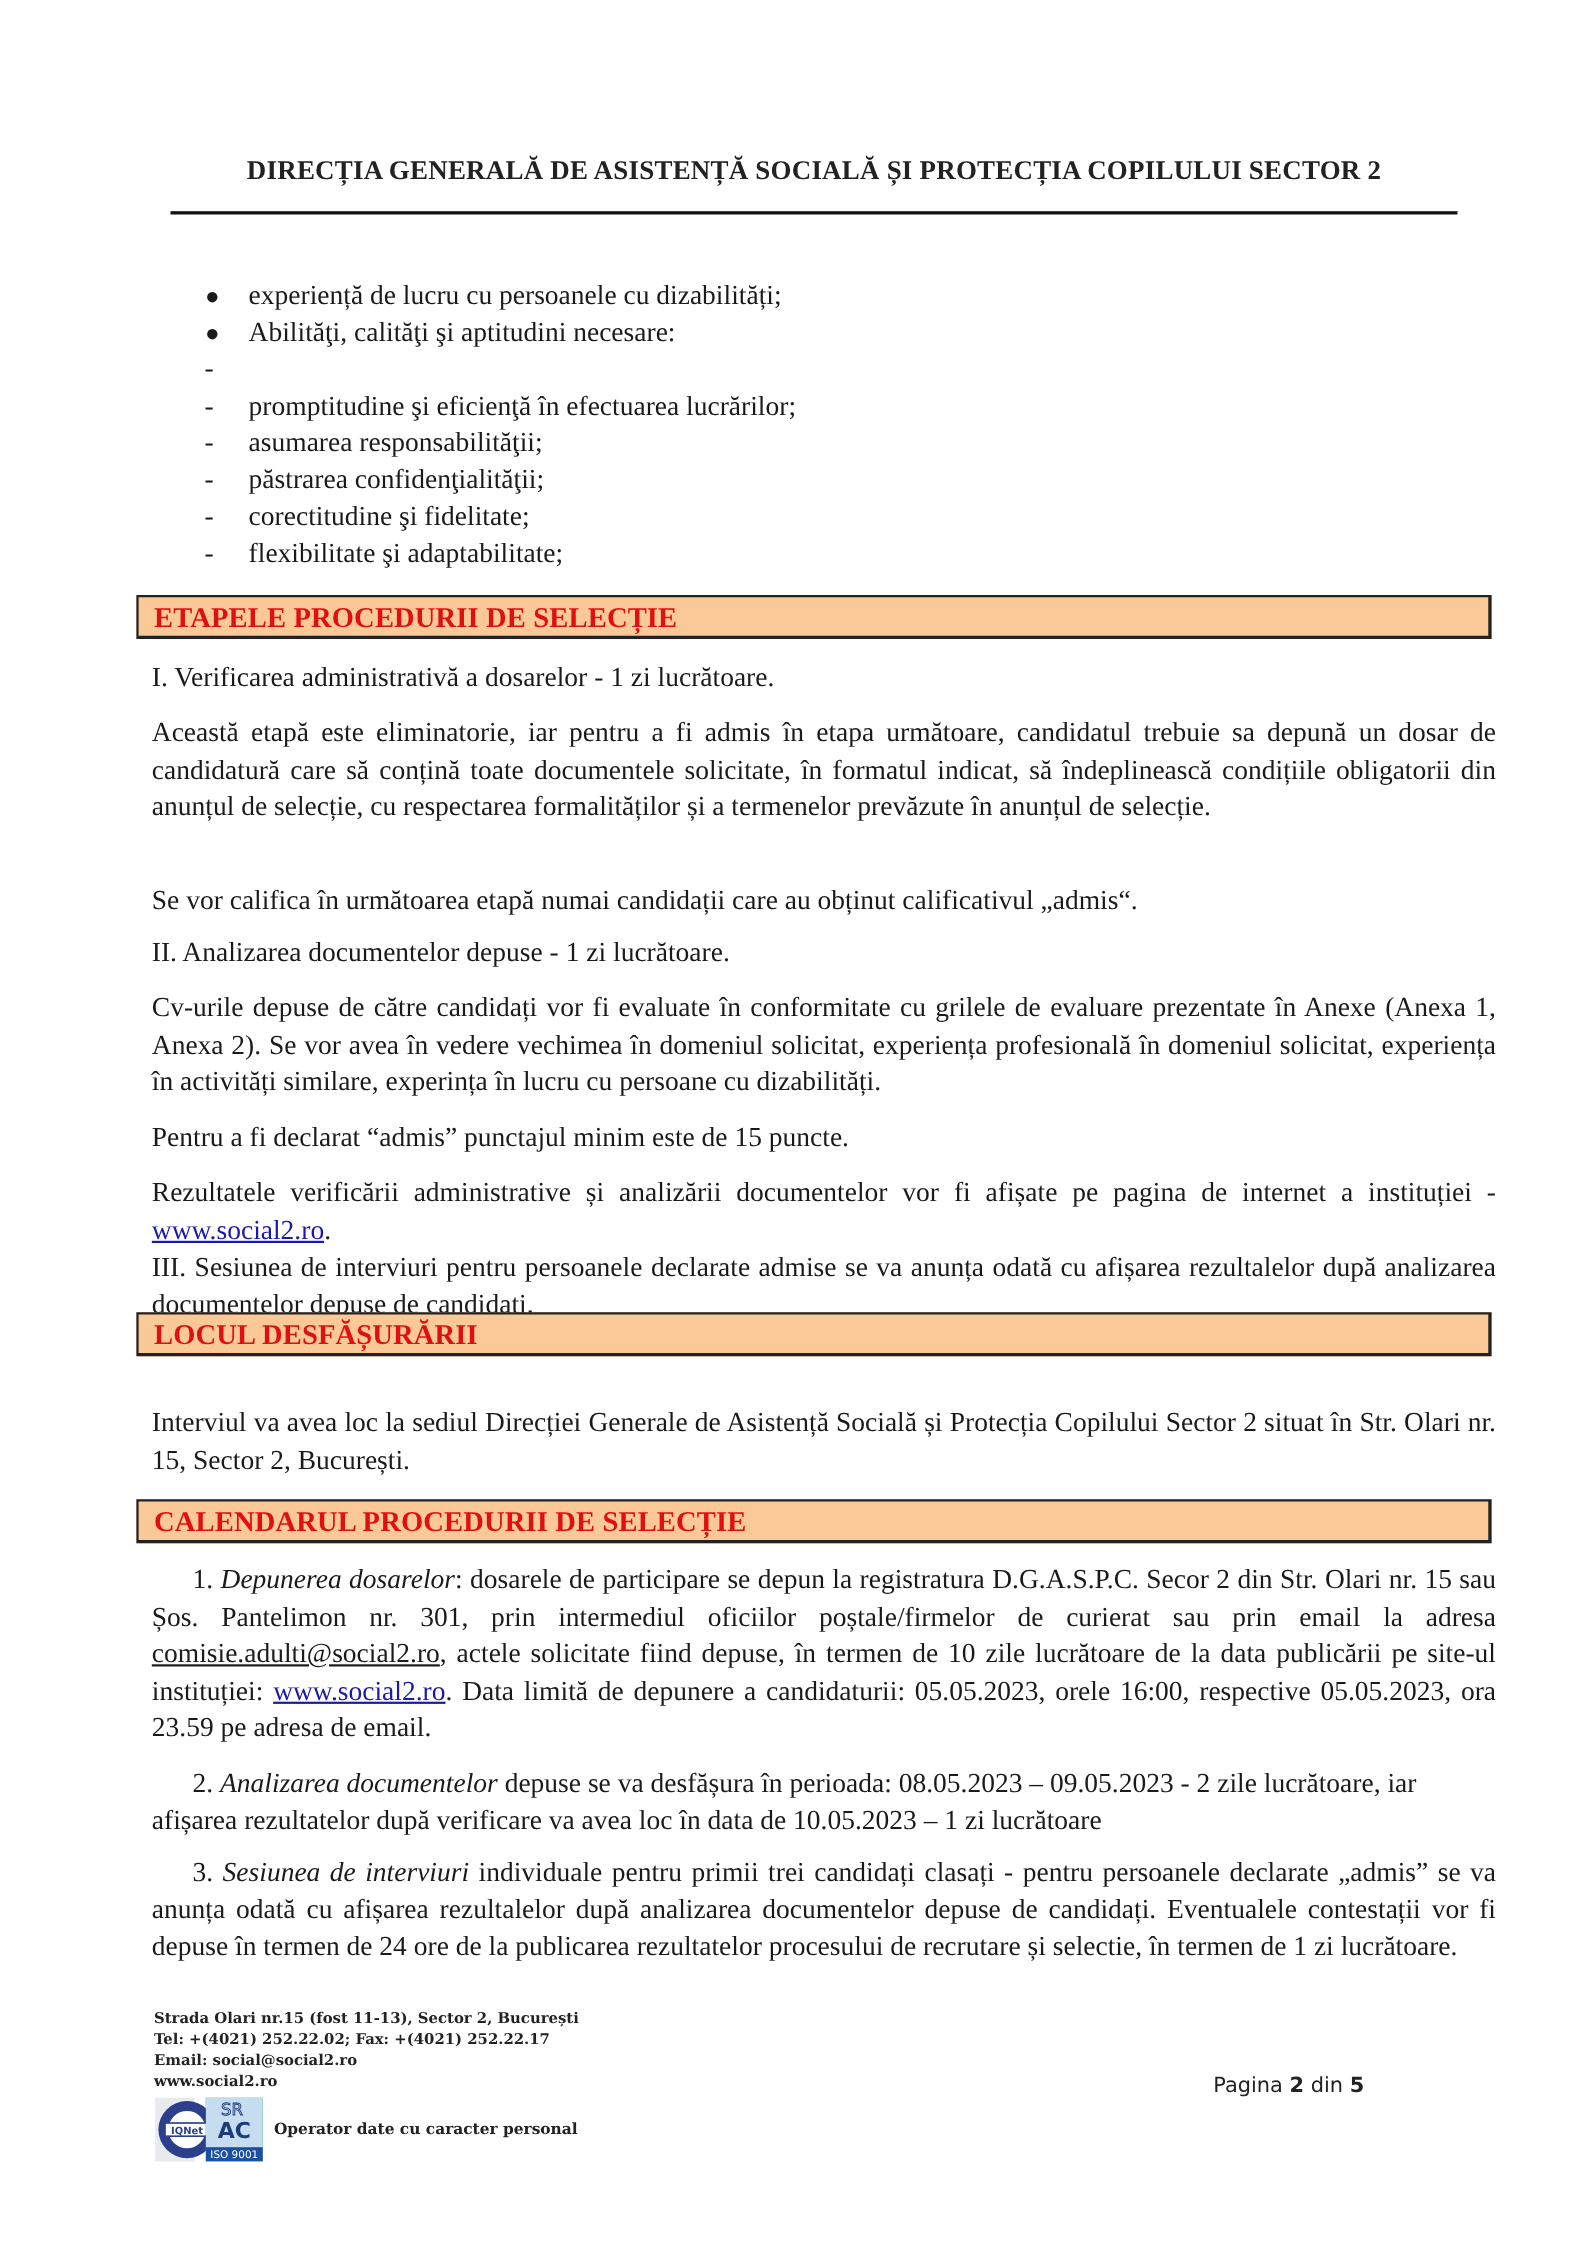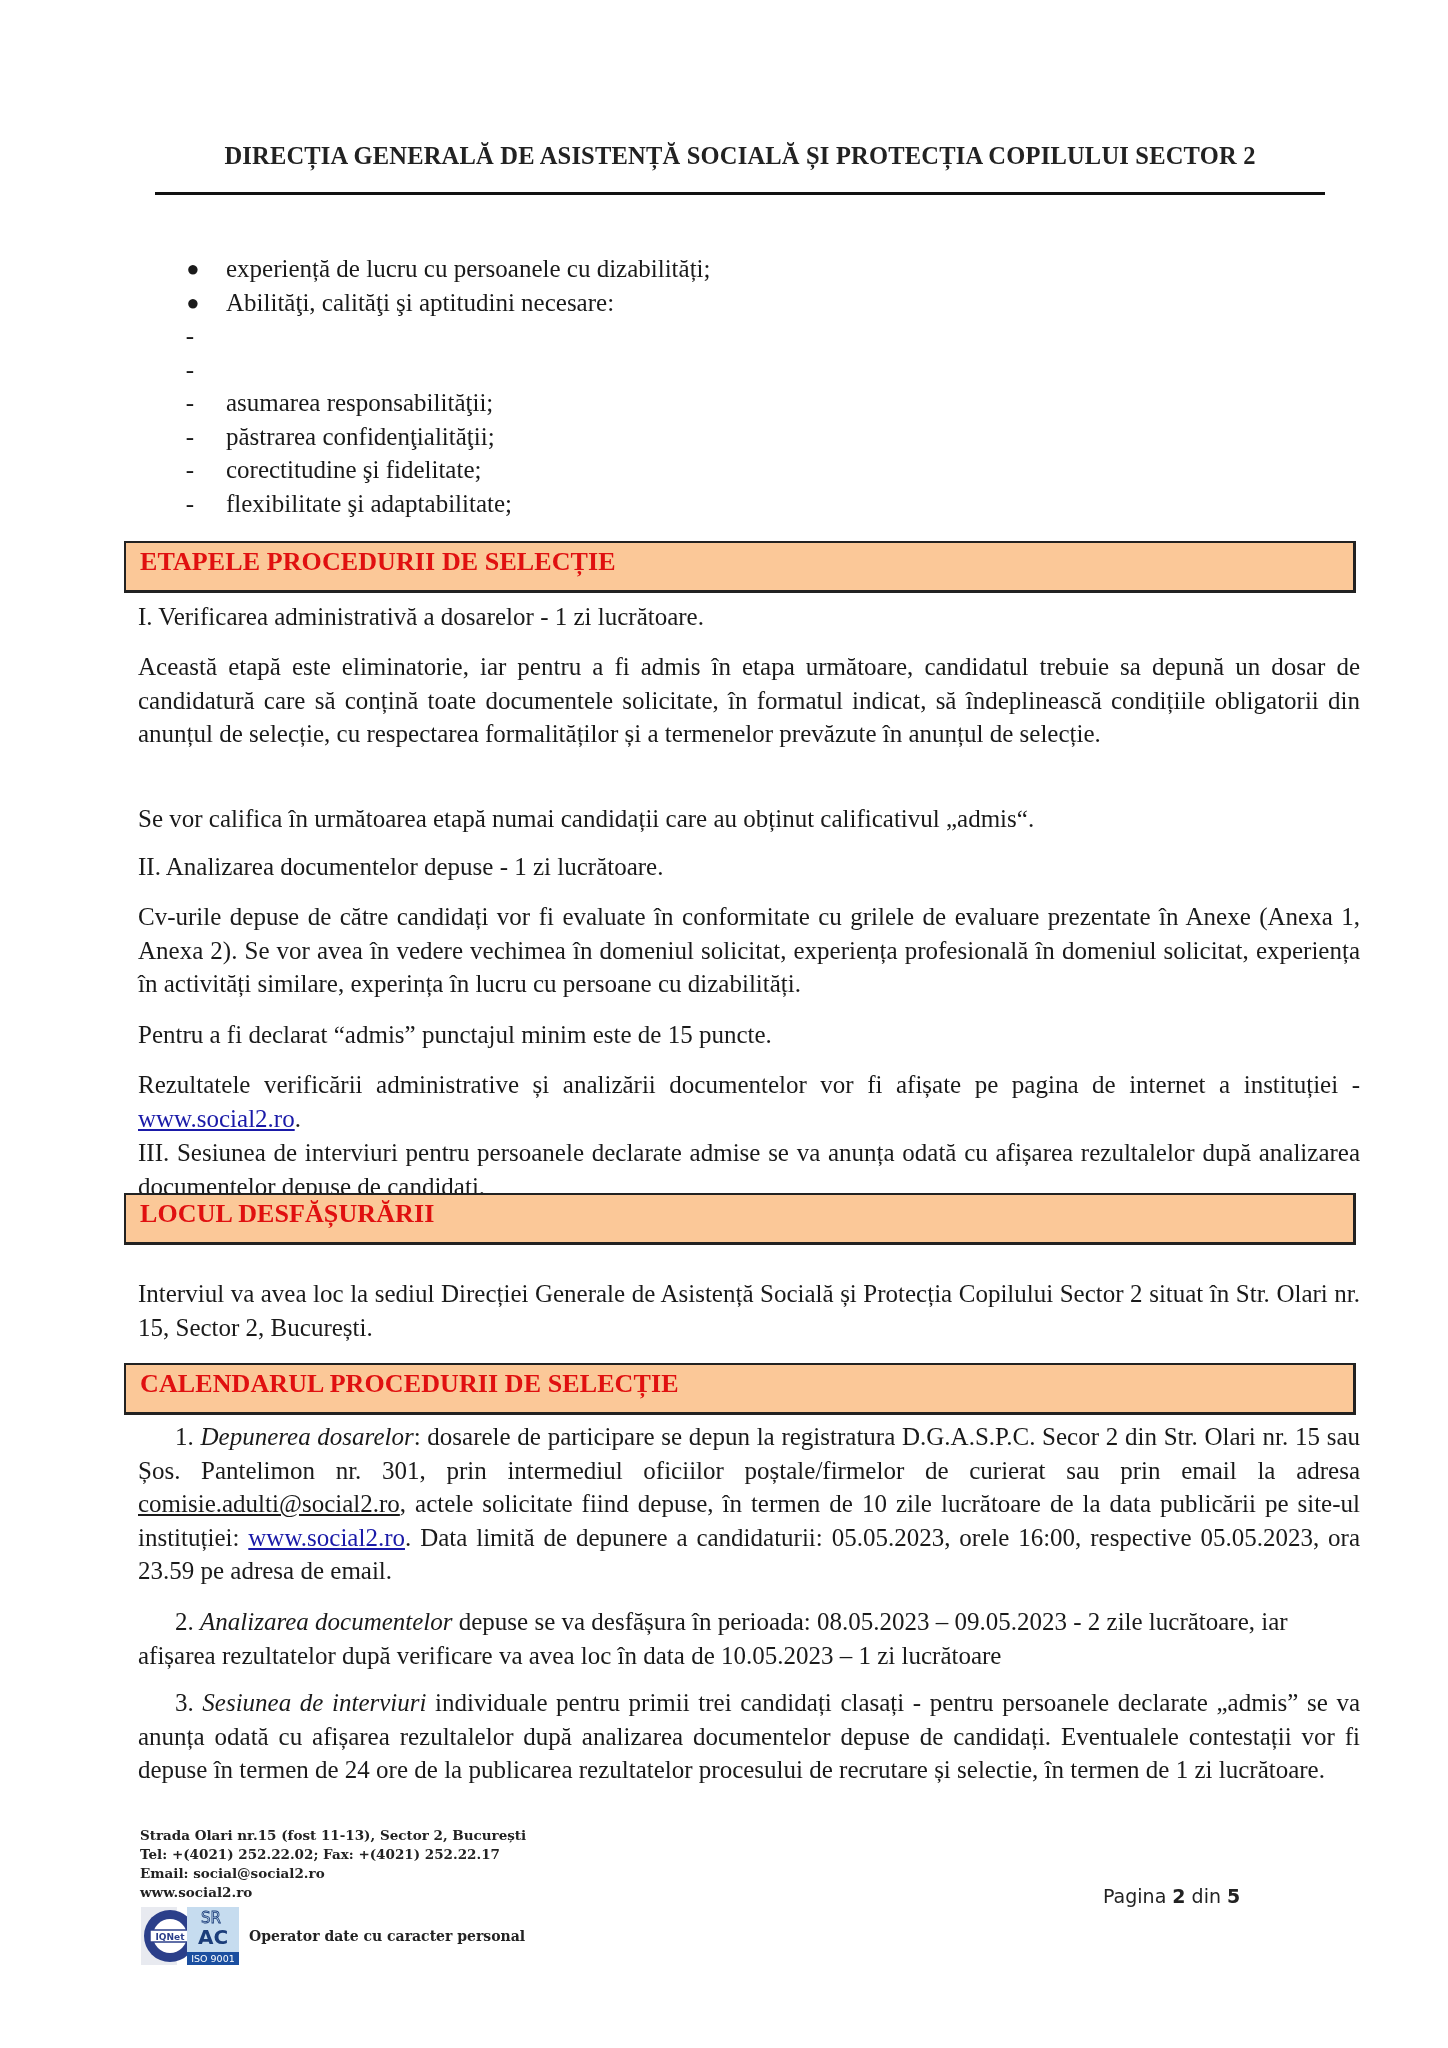--- a/index.html
+++ b/index.html
@@ -7,21 +7,21 @@
   .page-header { position: absolute; left: 155px; top: 142px; width: 1170px; text-align: center; font-weight: bold; font-size: 24.5px; letter-spacing: 0.2px; color: #222; }
   .header-rule { position: absolute; left: 155px; top: 192px; width: 1170px; height: 3px; background: #111; }
 
   .content { position: absolute; left: 138px; top: 252px; width: 1222px; font-size: 25px; line-height: 33.5px; }
   .list { margin: 0; padding: 0; list-style: none; }
   .list li { position: relative; padding-left: 88px; height: 33.5px; white-space: nowrap; }
   .list li .marker { position: absolute; left: 45px; top: 0; width: 20px; text-align: center; }
   .list li.dash .marker { left: 42px; }
   .list li.bullet .marker { font-size: 22px; }
 
-  .sec-box { position: absolute; left: 124px; width: 1232px; height: 52px; background: #fbc898; border: 2px solid #222; border-right-width: 3px; border-bottom-width: 3px; box-sizing: border-box; }
+  .sec-box { position: absolute; left: 124px; width: 1232px; height: 40px; background: #fbc898; border: 2px solid #222; border-right-width: 3px; border-bottom-width: 3px; box-sizing: border-box; }
   .sec-box span { position: absolute; left: 14px; top: 4px; color: #e01010; font-weight: bold; font-size: 26px; letter-spacing: 0.1px; }
 
   .para { position: absolute; left: 138px; width: 1222px; font-size: 25px; line-height: 33.5px; text-align: justify; }
   .para.last-left { text-align: left; }
   .b { font-weight: normal; }
   .i { font-style: italic; }
   .link { color: #1a1aa8; text-decoration: underline; }
   .mail { color: #1a1a1a; text-decoration: underline; }
   .indent { text-indent: 37px; }
 
@@ -36,21 +36,21 @@
 <body>
 
 <div class="page-header">DIRECȚIA GENERALĂ DE ASISTENȚĂ SOCIALĂ ȘI PROTECȚIA COPILULUI SECTOR 2</div>
 <div class="header-rule"></div>
 
 <div class="content">
   <ul class="list">
     <li class="bullet"><span class="marker">●</span><span>experiență de lucru cu persoanele cu dizabilități;</span></li>
     <li class="bullet"><span class="marker">●</span><span>Abilităţi, calităţi şi aptitudini necesare:</span></li>
     <li class="dash"><span class="marker">-</span></li>
-    <li class="dash"><span class="marker">-</span></li>
+    <li class="dash"><span class="marker">-</span><span>promptitudine şi eficienţă în efectuarea lucrărilor;</span></li>
     <li class="dash"><span class="marker">-</span><span>asumarea responsabilităţii;</span></li>
     <li class="dash"><span class="marker">-</span><span>păstrarea confidenţialităţii;</span></li>
     <li class="dash"><span class="marker">-</span><span>corectitudine şi fidelitate;</span></li>
     <li class="dash"><span class="marker">-</span><span>flexibilitate şi adaptabilitate;</span></li>
   </ul>
 </div>
 
 <div class="sec-box" style="top:541px;">
   <span>ETAPELE PROCEDURII DE SELECȚIE</span>
 </div>

